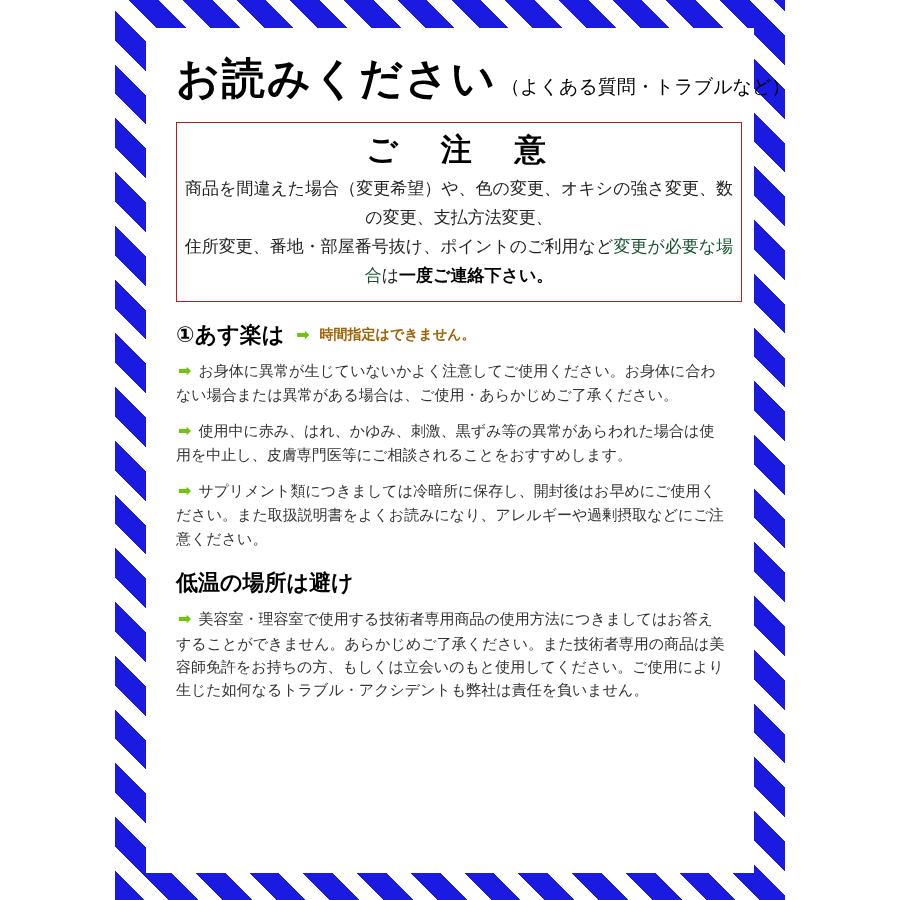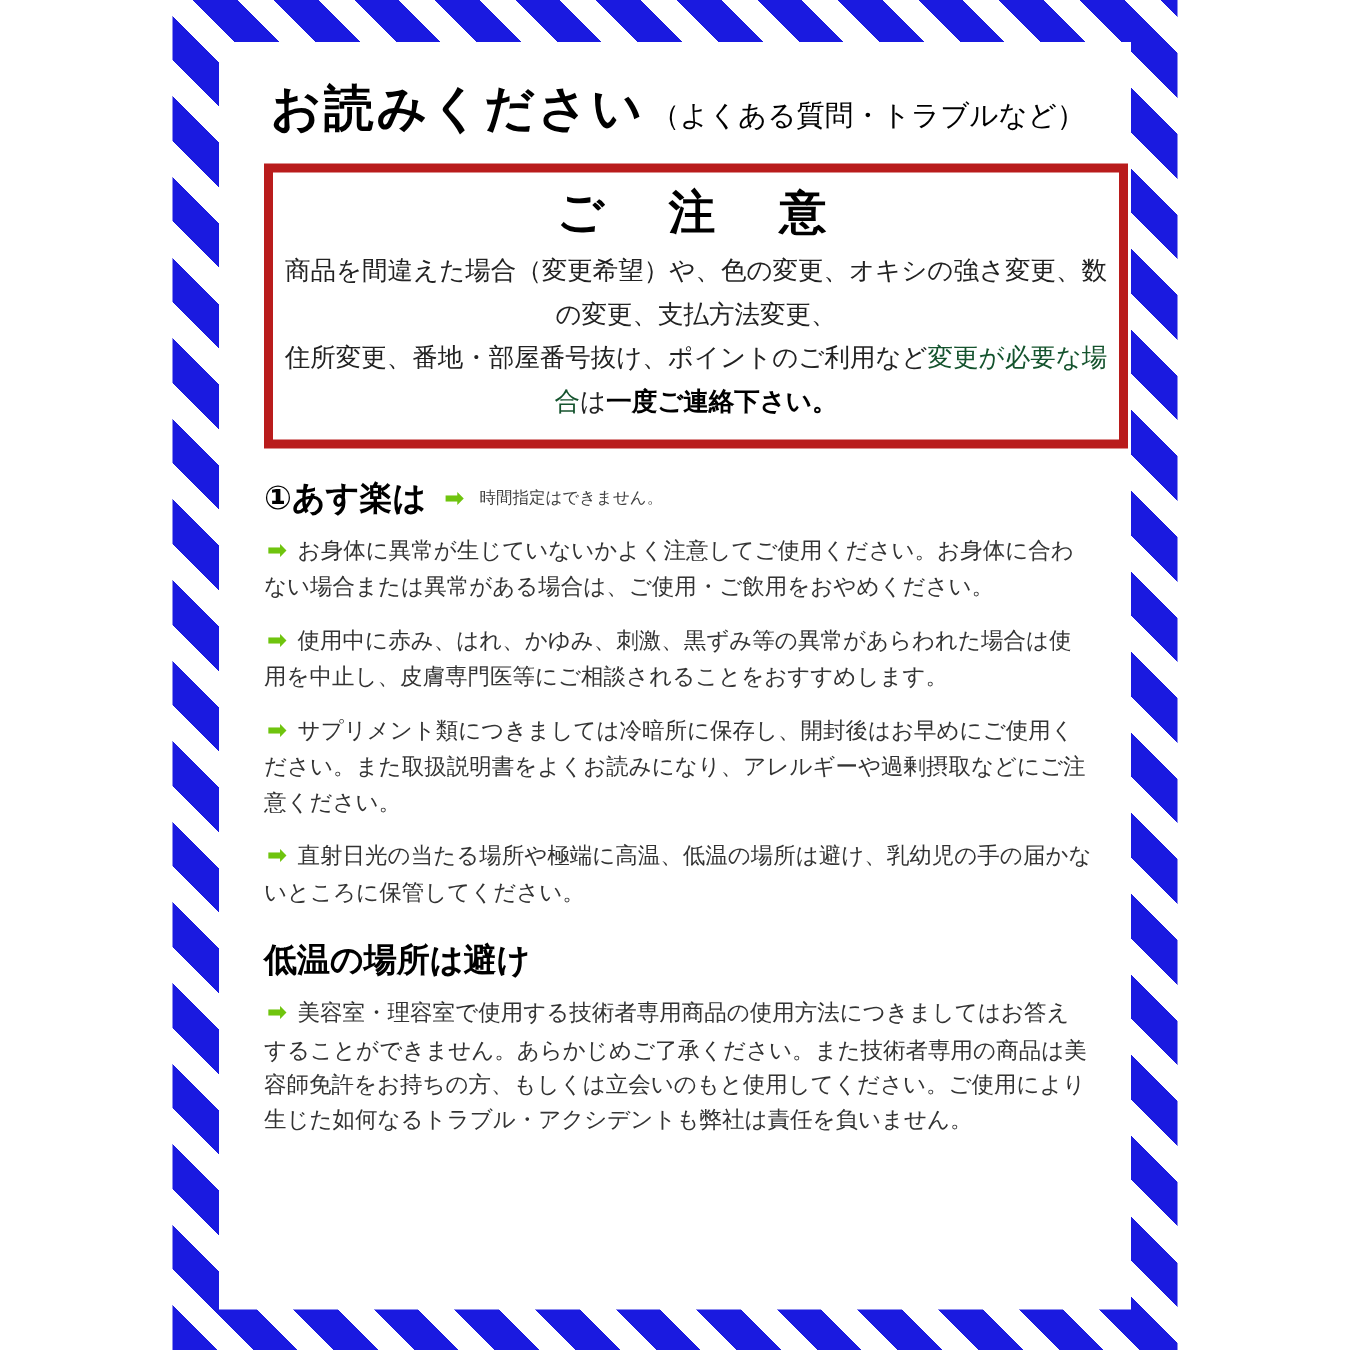--- a/index.html
+++ b/index.html
@@ -10,34 +10,34 @@
   .frame{
     position:absolute;left:115px;top:0;width:670px;height:900px;
     background:repeating-linear-gradient(45deg,#1a1ae0 0 21px,#ffffff 21px 38px);
   }
   .content{
     position:absolute;left:146px;top:28px;width:608px;height:845px;
     background:#ffffff;box-sizing:border-box;padding:18px 26px 0 30px;
   }
 
   .page-title{margin:4px 0 0;text-align:center;color:#000;white-space:nowrap;}
-  .page-title .main{font-size:33px;font-weight:bold;letter-spacing:2px;}
+  .page-title .main{font-size:43px;font-weight:bold;letter-spacing:2px;}
   .page-title .sub{font-size:19px;font-weight:normal;margin-left:4px;}
 
-  .notice-box{border:6px solid #b91c1c;margin:14px auto 0;width:556px;padding:4px 4px 10px;}
+  .notice-box{border:1px solid #b91c1c;margin:14px auto 0;width:556px;padding:4px 4px 10px;}
   .notice-title{text-align:center;font-size:31px;font-weight:bold;color:#000;letter-spacing:6px;margin-top:2px;}
   .notice-text{text-align:center;font-size:17px;line-height:1.7;color:#222;margin-top:4px;}
   .notice-red{color:#14532d;}
   .notice-strong{font-weight:bold;color:#000;}
 
   .sections{margin-top:18px;}
   .section h2{font-size:22px;font-weight:bold;color:#000;margin:18px 0 4px;}
   .section.first{margin-top:16px;display:flex;align-items:center;}
   .section.first h2{margin:0;display:inline;}
-  .section.first .inline-note{font-size:11px;color:#404040;}
+  .section.first .inline-note{font-size:14px;color:#a16207;font-weight:bold;}
   .bullet{font-size:15px;line-height:1.55;color:#333;margin:9px 0 12px;}
   .arrow{color:#6fc40e;font-size:16px;margin:0 7px 0 2px;font-weight:bold;}
   .section.first .arrow{margin:0 10px 0 12px;}
 </style>
 </head>
 <body>
 
 <div class="canvas">
   <div class="frame"></div>
   <div class="content">
@@ -55,24 +55,23 @@
     <div class="sections">
 
       <div class="section first">
         <h2>①あす楽は</h2>
         <span class="arrow">➡</span>
         <span class="inline-note">時間指定はできません。</span>
       </div>
 
 
       <div class="section">
-        <p class="bullet"><span class="arrow">➡</span><span>お身体に異常が生じていないかよく注意してご使用ください。お身体に合わない場合または異常がある場合は、ご使用・ご飲用をおやめください。</span></p>
+        <p class="bullet"><span class="arrow">➡</span><span>お身体に異常が生じていないかよく注意してご使用ください。お身体に合わない場合または異常がある場合は、ご使用・あらかじめご了承ください。</span></p>
         <p class="bullet"><span class="arrow">➡</span><span>使用中に赤み、はれ、かゆみ、刺激、黒ずみ等の異常があらわれた場合は使用を中止し、皮膚専門医等にご相談されることをおすすめします。</span></p>
         <p class="bullet"><span class="arrow">➡</span><span>サプリメント類につきましては冷暗所に保存し、開封後はお早めにご使用ください。また取扱説明書をよくお読みになり、アレルギーや過剰摂取などにご注意ください。</span></p>
-        <p class="bullet"><span class="arrow">➡</span><span>直射日光の当たる場所や極端に高温、低温の場所は避け、乳幼児の手の届かないところに保管してください。</span></p>
       </div>
 
       <div class="section">
         <h2>低温の場所は避け</h2>
         <p class="bullet"><span class="arrow">➡</span><span>美容室・理容室で使用する技術者専用商品の使用方法につきましてはお答えすることができません。あらかじめご了承ください。また技術者専用の商品は美容師免許をお持ちの方、もしくは立会いのもと使用してください。ご使用により生じた如何なるトラブル・アクシデントも弊社は責任を負いません。</span></p>
       </div>
 
     </div>
   </div>
 </div>

